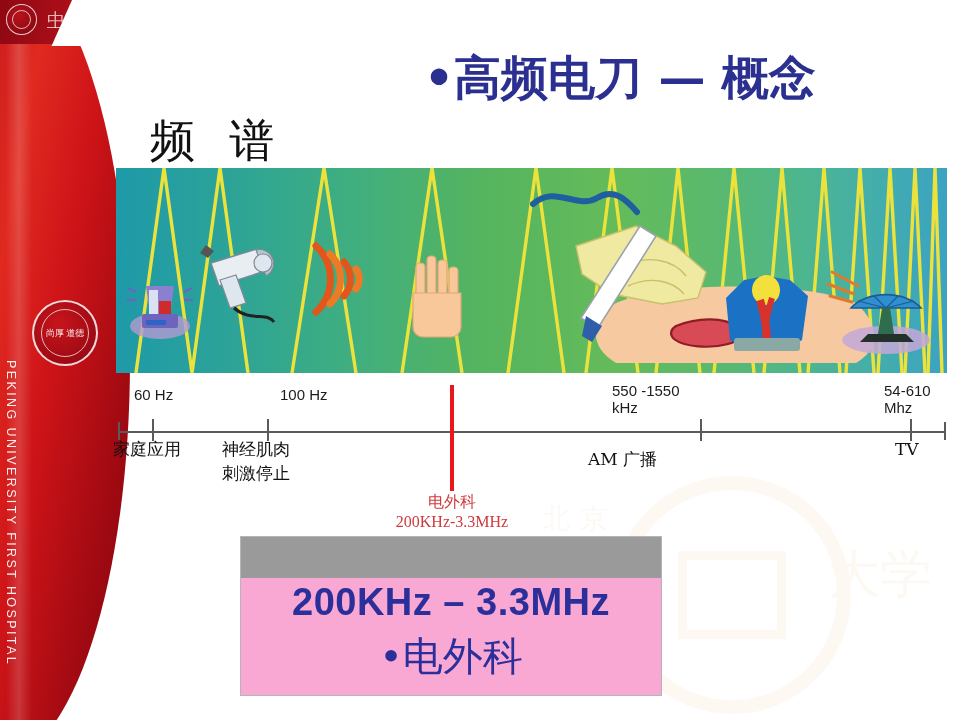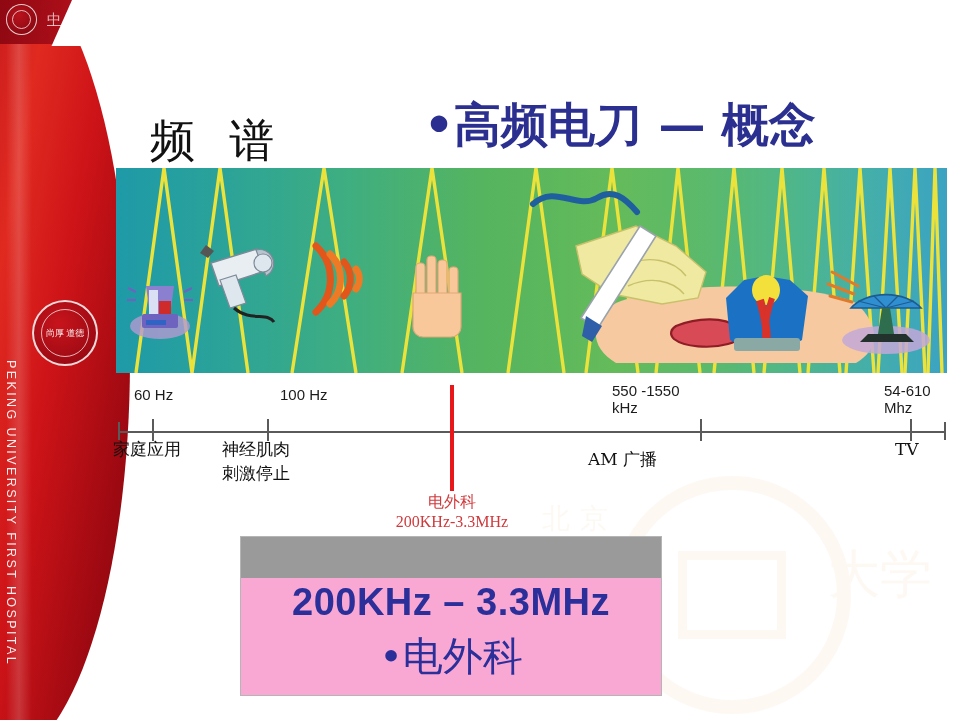--- a/index.html
+++ b/index.html
@@ -47,26 +47,26 @@
      color:#fff;font-size:30px;line-height:37px;text-align:center;
      font-family:"DejaVu Serif",serif;text-shadow:0 1px 2px rgba(0,0,0,.35);}
 
   
   .assoc{position:absolute;left:6px;top:4px;display:flex;align-items:center;gap:10px;z-index:6;}
   .assoc .seal{width:29px;height:29px;border-radius:50%;
      border:1.4px solid rgba(255,255,255,.8);
      background:radial-gradient(circle at 42% 36%,#b9121c,#7d050e);position:relative;}
   .assoc .seal i{position:absolute;left:5px;top:5px;right:5px;bottom:5px;border-radius:50%;
      border:1px solid rgba(255,255,255,.7);}
-  .assoc .mark{font-size:14px;color:rgba(255,255,255,.70);letter-spacing:4px;
+  .assoc .mark{font-size:18px;color:rgba(255,255,255,.70);letter-spacing:4px;
      font-family:"DejaVu Serif",serif;white-space:nowrap;text-decoration:underline;}
 
   
   .title{position:absolute;left:424px;top:54px;font-size:47px;line-height:1;
-     color:#2b2f8f;font-family:"DejaVu Serif",serif;font-weight:700;white-space:nowrap;margin-top:47px;}
+     color:#2b2f8f;font-family:"DejaVu Serif",serif;font-weight:700;white-space:nowrap;}
   .subtitle{position:absolute;left:150px;top:96px;font-size:45px;line-height:1;
      color:#111;font-family:"DejaVu Serif",serif;letter-spacing:10px;white-space:nowrap;margin-top:22px;}
 
   
   .spectrum{position:absolute;left:116px;top:168px;width:831px;height:205px;
      background:linear-gradient(90deg,#1e9aa8 0%,#2aa29a 12%,#3fae80 28%,#55b45f 44%,
                                 #64bb5a 60%,#5ab96e 72%,#4eb68c 82%,#44aeab 91%,#3ba3c2 100%);
      overflow:hidden;}
   .spectrum svg{position:absolute;left:0;top:0;width:831px;height:205px;}
 

